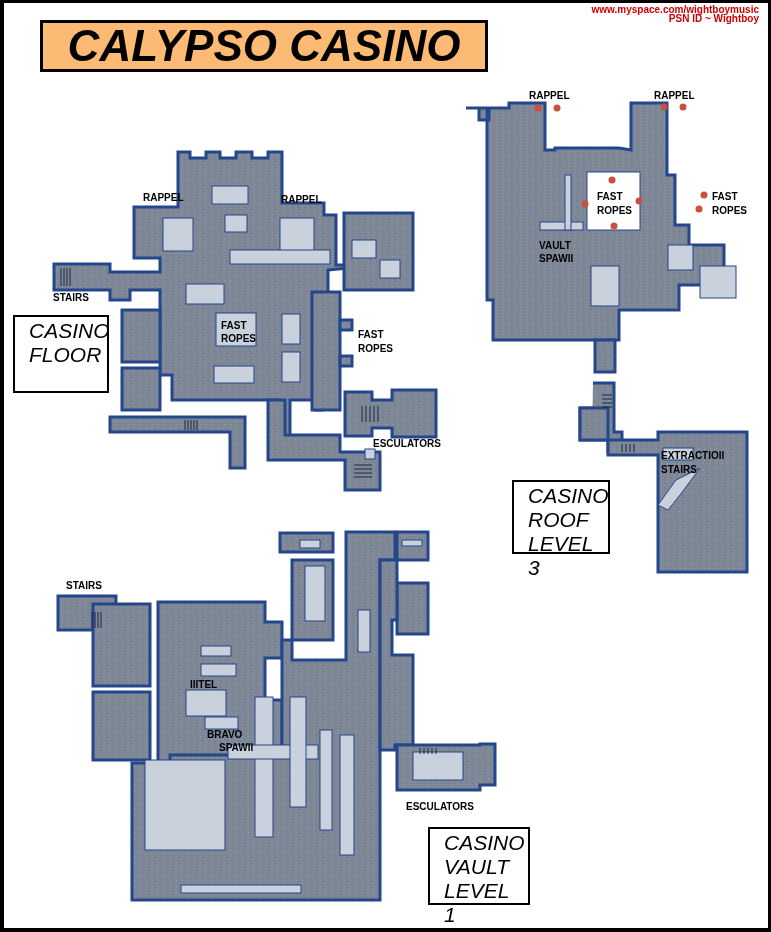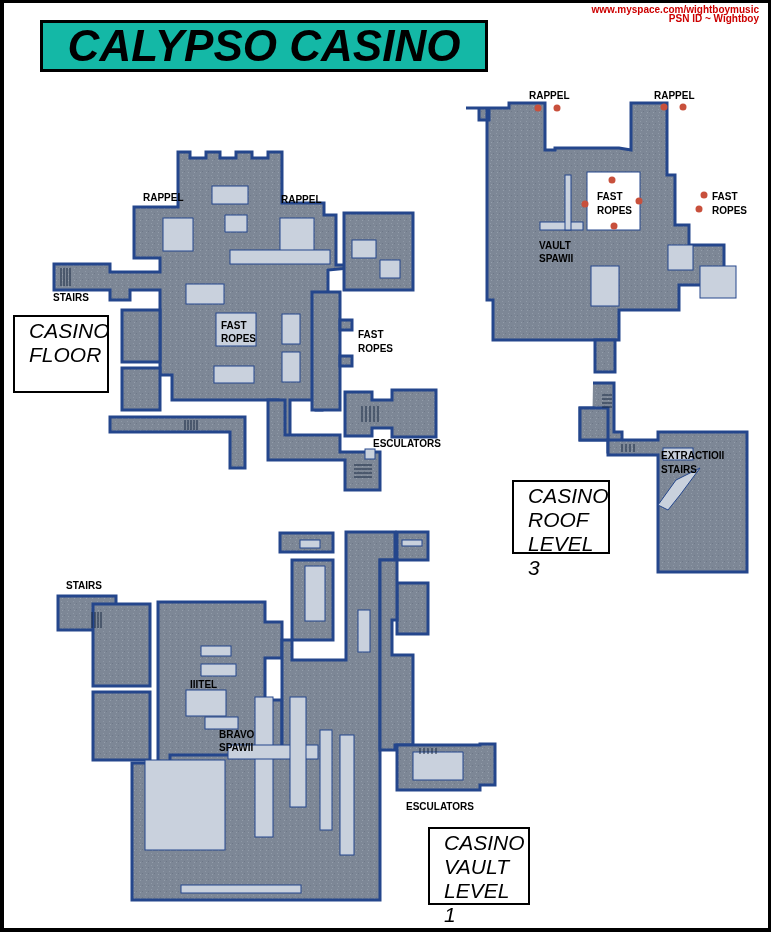--- a/index.html
+++ b/index.html
@@ -1,19 +1,19 @@
 <!DOCTYPE html>
 <html><head>
 <meta charset="utf-8">
 <style>
   html,body{margin:0;padding:0;}
   body{width:771px;height:932px;background:#fff;position:relative;overflow:hidden;font-family:"Liberation Sans",sans-serif;}
   .frame{position:absolute;left:0;top:0;width:771px;height:932px;box-sizing:border-box;border-left:4px solid #000;border-top:3px solid #000;border-right:3px solid #000;border-bottom:4px solid #000;pointer-events:none;}
   .credit{position:absolute;right:12px;font-size:10px;font-weight:bold;color:#cc0000;text-align:right;line-height:12px;}
-  .title-box{position:absolute;left:40px;top:20px;width:448px;height:52px;border:3px solid #000;box-sizing:border-box;background:#14b8a6;display:flex;align-items:center;justify-content:center;}
+  .title-box{position:absolute;left:40px;top:20px;width:448px;height:52px;border:3px solid #000;box-sizing:border-box;background:#fdba74;display:flex;align-items:center;justify-content:center;}
   .title-box span{font-size:44px;font-weight:bold;font-style:italic;letter-spacing:0px;color:#000;}
   .lvl-box{position:absolute;border:2px solid #000;background:#fff;box-sizing:border-box;padding:2px 14px;}
   .lvl-box div{font-size:21px;font-style:italic;line-height:24px;color:#000;}
   svg.map{position:absolute;left:0;top:0;}
   .lbl{position:absolute;font-size:10px;font-weight:bold;color:#000;line-height:12px;white-space:nowrap;}
 </style>
 </head>
 <body>
 
 <div class="frame"></div>
@@ -190,21 +190,21 @@
 <div class="lbl" style="left:661px;top:464px;">STAIRS</div>
 
 <div class="lvl-box" style="left:512px;top:480px;width:98px;height:74px;">
   <div>CASINO</div>
   <div>ROOF</div>
   <div>LEVEL 3</div>
 </div>
 
 <div class="lbl" style="left:66px;top:580px;">STAIRS</div>
 <div class="lbl" style="left:190px;top:679px;">IIITEL</div>
-<div class="lbl" style="left:219px;top:729px;">BRAVO</div>
+<div class="lbl" style="left:207px;top:729px;">BRAVO</div>
 <div class="lbl" style="left:219px;top:742px;">SPAWII</div>
 <div class="lbl" style="left:406px;top:801px;">ESCULATORS</div>
 
 <div class="lvl-box" style="left:428px;top:827px;width:102px;height:78px;">
   <div>CASINO</div>
   <div>VAULT</div>
   <div>LEVEL 1</div>
 </div>
 
 </body></html>

